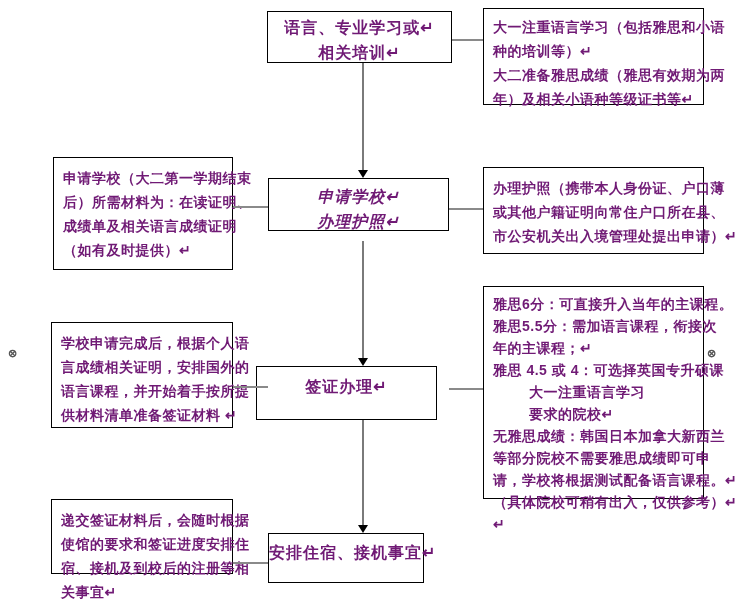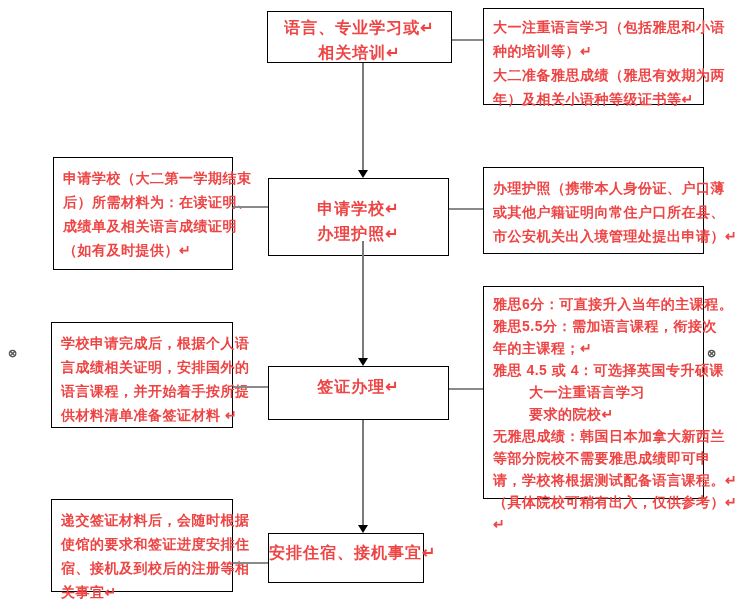--- a/index.html
+++ b/index.html
@@ -3,21 +3,21 @@
 <meta charset="utf-8">
 <style>
   html,body { margin:0; padding:0; background:#ffffff; }
   .canvas {
     position:relative; width:756px; height:599px; background:#ffffff;
     font-family:"Liberation Sans", sans-serif; color:#000;
     overflow:hidden;
   }
   .box {
     position:absolute; background:#ffffff; border:1px solid #000000;
-    box-sizing:border-box; font-weight:bold; color:#ef4444;
+    box-sizing:border-box; font-weight:bold; color:#701a75;
   }
   .side-box  { font-size:14px; line-height:24px; padding:8px 6px 0 9px; letter-spacing:0.5px; }
   .center-box{ font-size:16px; line-height:25px; text-align:center; padding-top:3px; letter-spacing:1px; }
   .tight     { line-height:22px; padding-top:6px; }
   .bline { white-space:nowrap; }
   .indent { padding-left:36px; }
   .hline {
     position:absolute; height:2px; background:#8a8a8a;
   }
   .vline {
@@ -36,26 +36,26 @@
 </head>
 <body>
 
 <div class="canvas">
 
   <div class="box center-box" style="left:267px; top:11px; width:185px; height:52px;">
     <div class="bline">语言、专业学习或↵</div>
     <div class="bline">相关培训↵</div>
   </div>
 
-  <div class="box center-box" style="left:268px; top:178px; width:181px; height:78px; padding-top:17px;">
+  <div class="box center-box" style="left:268px; top:178px; width:181px; height:53px; padding-top:5px;font-style:italic;">
     <div class="bline">申请学校↵</div>
     <div class="bline">办理护照↵</div>
   </div>
 
-  <div class="box center-box" style="left:268px; top:366px; width:181px; height:54px; padding-top:7px;">
+  <div class="box center-box" style="left:256px; top:366px; width:181px; height:54px; padding-top:7px;">
     <div class="bline">签证办理↵</div>
   </div>
 
   <div class="box center-box" style="left:268px; top:533px; width:156px; height:50px; padding-top:6px;">
     <div class="bline">安排住宿、接机事宜↵</div>
   </div>
 
   <div class="box side-box" style="left:53px; top:157px; width:180px; height:113px;">
     <div class="bline">申请学校（大二第一学期结束</div>
     <div class="bline">后）所需材料为：在读证明、</div>
@@ -63,21 +63,21 @@
     <div class="bline">（如有及时提供）↵</div>
   </div>
 
   <div class="box side-box" style="left:51px; top:322px; width:182px; height:106px;">
     <div class="bline">学校申请完成后，根据个人语</div>
     <div class="bline">言成绩相关证明，安排国外的</div>
     <div class="bline">语言课程，并开始着手按所提</div>
     <div class="bline">供材料清单准备签证材料 ↵</div>
   </div>
 
-  <div class="box side-box" style="left:51px; top:499px; width:182px; height:93px;">
+  <div class="box side-box" style="left:51px; top:499px; width:182px; height:75px;">
     <div class="bline">递交签证材料后，会随时根据</div>
     <div class="bline">使馆的要求和签证进度安排住</div>
     <div class="bline">宿、接机及到校后的注册等相</div>
     <div class="bline">关事宜↵</div>
   </div>
 
   <div class="box side-box" style="left:483px; top:8px; width:221px; height:97px; padding-top:6px;">
     <div class="bline">大一注重语言学习（包括雅思和小语</div>
     <div class="bline">种的培训等）↵</div>
     <div class="bline">大二准备雅思成绩（雅思有效期为两</div>

